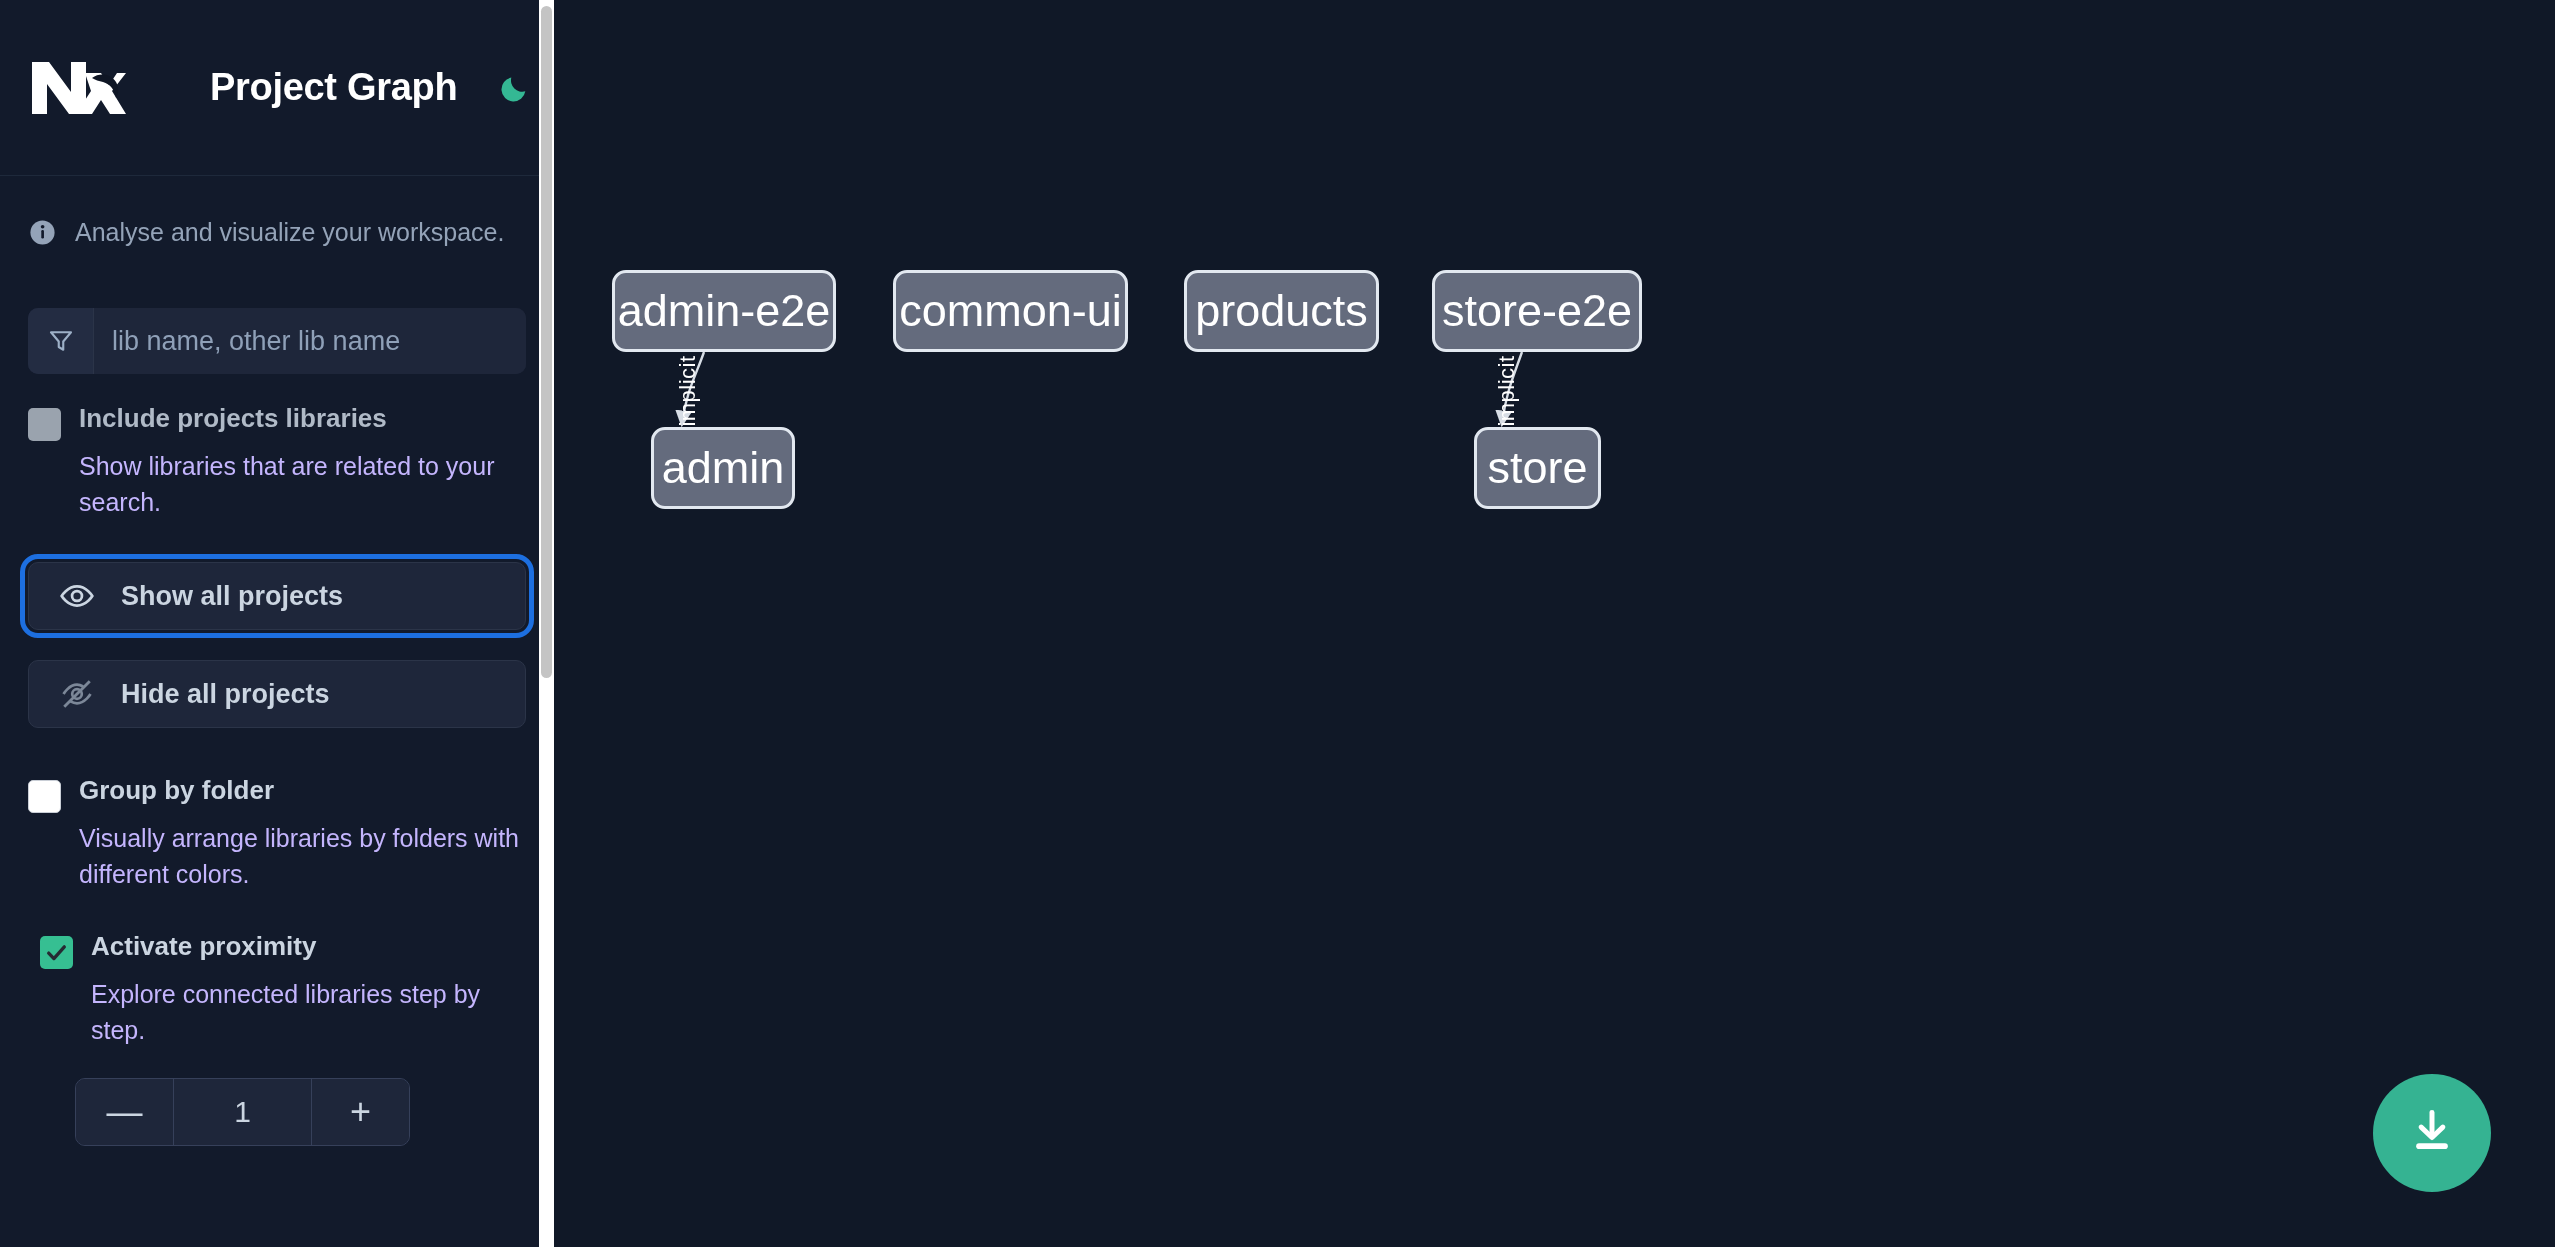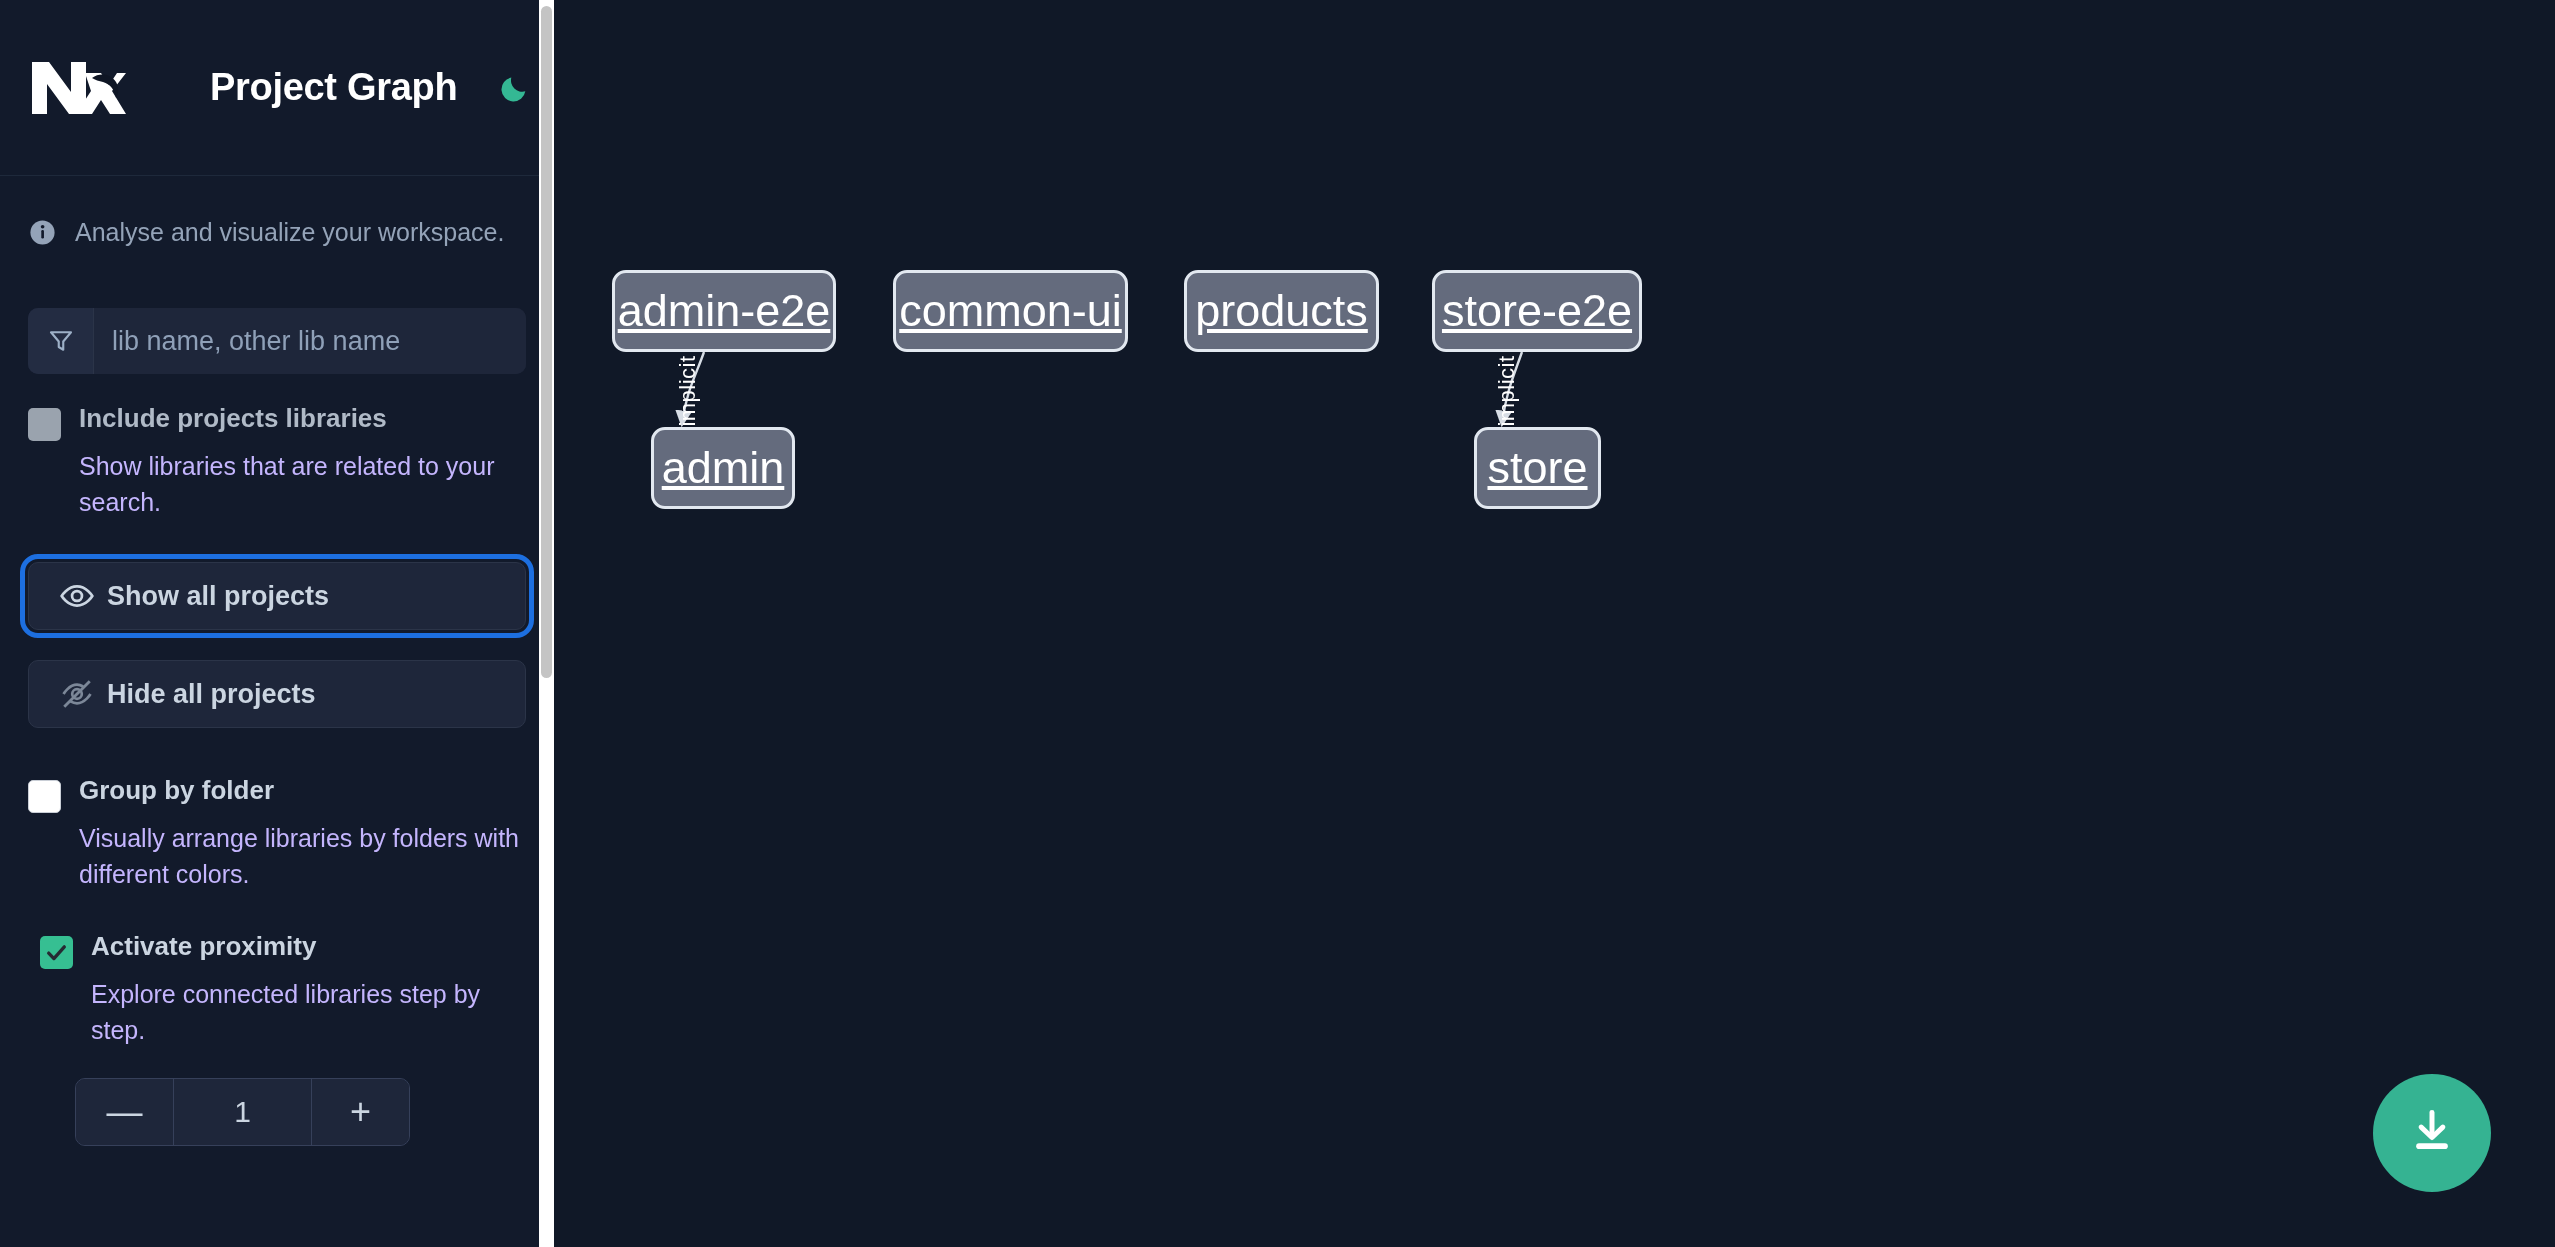--- a/index.html
+++ b/index.html
@@ -144,21 +144,21 @@
   }
 
   .btn {
     margin: 0 28px;
     height: 68px;
     border-radius: 10px;
     background: #1e263a;
     display: flex;
     align-items: center;
     padding-left: 30px;
-    gap: 12px;
+    gap: 26px;
     cursor: pointer;
     border: 1px solid #2b3448;
   }
   .btn-focus {
     outline: 5px solid #1d6fe0;
     outline-offset: 3px;
     border-color: #2b3448;
   }
   .btn-label {
     font-size: 27px;
@@ -241,21 +241,20 @@
     border: 3px solid #e2e8f0;
     border-radius: 14px;
     display: flex;
     align-items: center;
     justify-content: center;
     color: #ffffff;
     font-size: 45px;
     cursor: pointer;
     white-space: nowrap;
     padding: 0 20px;
-    text-decoration: underline;
   }
   .edge-svg {
     position: absolute;
     top: 0; left: 0;
     width: 100%; height: 100%;
     pointer-events: none;
   }
   .edge-label {
     position: absolute;
     font-size: 22px;

